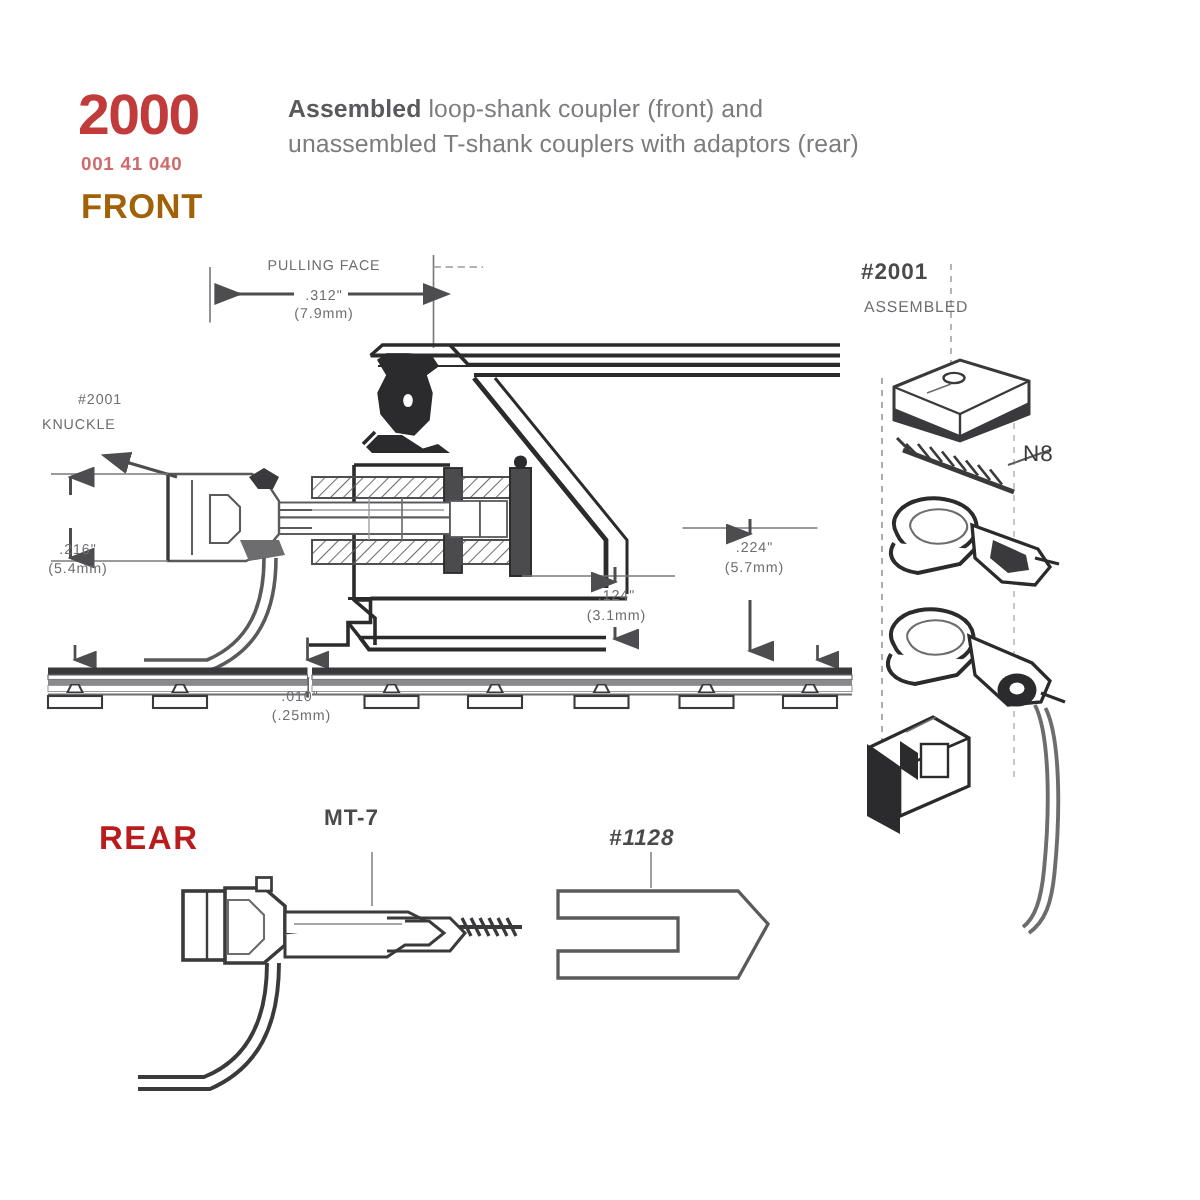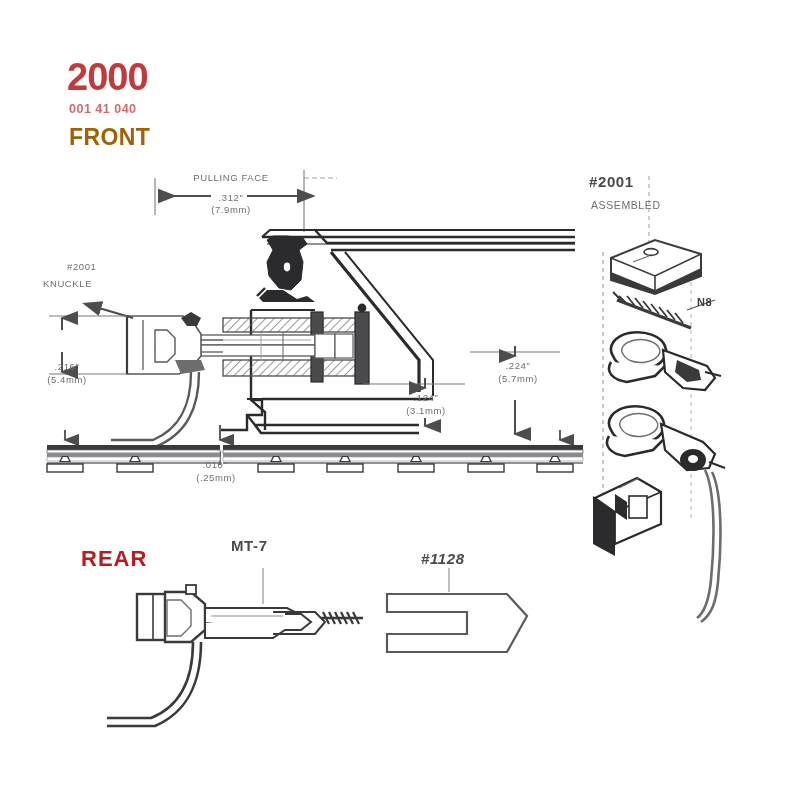--- a/index.html
+++ b/index.html
@@ -12,21 +12,20 @@
     width: 800px;
     height: 800px;
     overflow: hidden;
     position: relative;
   }
   #sheet {
     position: relative;
     width: 708px;
     height: 800px;
     background: #ffffff;
-    margin-left: 15px;
   }
 
   
   .hdr-part-number {
     position: absolute;
     left: 52px;
     top: 58px;
     font-size: 38px;
     font-weight: bold;
     letter-spacing: -1px;
@@ -100,20 +99,21 @@
   .svg-layer { position: absolute; left: 0; top: 0; width: 800px; height: 800px; pointer-events: none; }
 </style>
 </head>
 <body>
 
 <div id="sheet">
 
   <div class="hdr-part-number">2000</div>
   <div class="hdr-part-code">001 41 040</div>
   <div class="hdr-front">FRONT</div>
+  <div class="hdr-desc"><b>Assembled</b><span> loop-shank coupler (front) and unassembled T-shank couplers with adaptors (rear)</span></div>
 
   <svg class="svg-layer" width="800" height="800" viewBox="0 0 800 800">
     <defs>
       <pattern id="hatch" width="6" height="6" patternTransform="rotate(45)" patternUnits="userSpaceOnUse">
         <line x1="0" y1="0" x2="0" y2="6" stroke="#6d6d70" stroke-width="1.4"></line>
       </pattern>
       <pattern id="hatch2" width="5" height="5" patternTransform="rotate(-45)" patternUnits="userSpaceOnUse">
         <line x1="0" y1="0" x2="0" y2="5" stroke="#6d6d70" stroke-width="1.3"></line>
       </pattern>
       <marker id="arrL" markerWidth="9" markerHeight="7" refX="8" refY="3.5" orient="auto">
@@ -401,19 +401,19 @@
   <div class="lbl" style="left:380px; top:405px; width:62px;">(3.1mm)</div>
 
   <div class="lbl" style="left:478px; top:360px; width:50px;">.224"</div>
   <div class="lbl" style="left:474px; top:373px; width:58px;">(5.7mm)</div>
 
   <div class="lbl" style="left:174px; top:459px; width:52px;">.010"</div>
   <div class="lbl" style="left:170px; top:472px; width:62px;">(.25mm)</div>
 
   <div class="part-title" style="left:574px; top:173px;">#2001</div>
   <div class="lbl lbl-left" style="left:576px; top:200px; text-align:left; font-size:10.5px;">ASSEMBLED</div>
-  <div class="lbl lbl-left" style="left:682px; top:297px; text-align:left; font-size:11px; font-weight:bold; color:#3a3a3c;">N8</div>
+  <div class="lbl lbl-left" style="left:682px; top:297px; text-align:left; font-size:15px; font-weight:normal; color:#3a3a3c;">N8</div>
 
   <div class="sec-title" style="left:66px; top:546px;">REAR</div>
   <div class="part-title" style="left:216px; top:537px;">MT-7</div>
   <div class="part-title" style="left:406px; top:550px;font-style:italic;">#1128</div>
 
 </div>
 
 </body></html>

